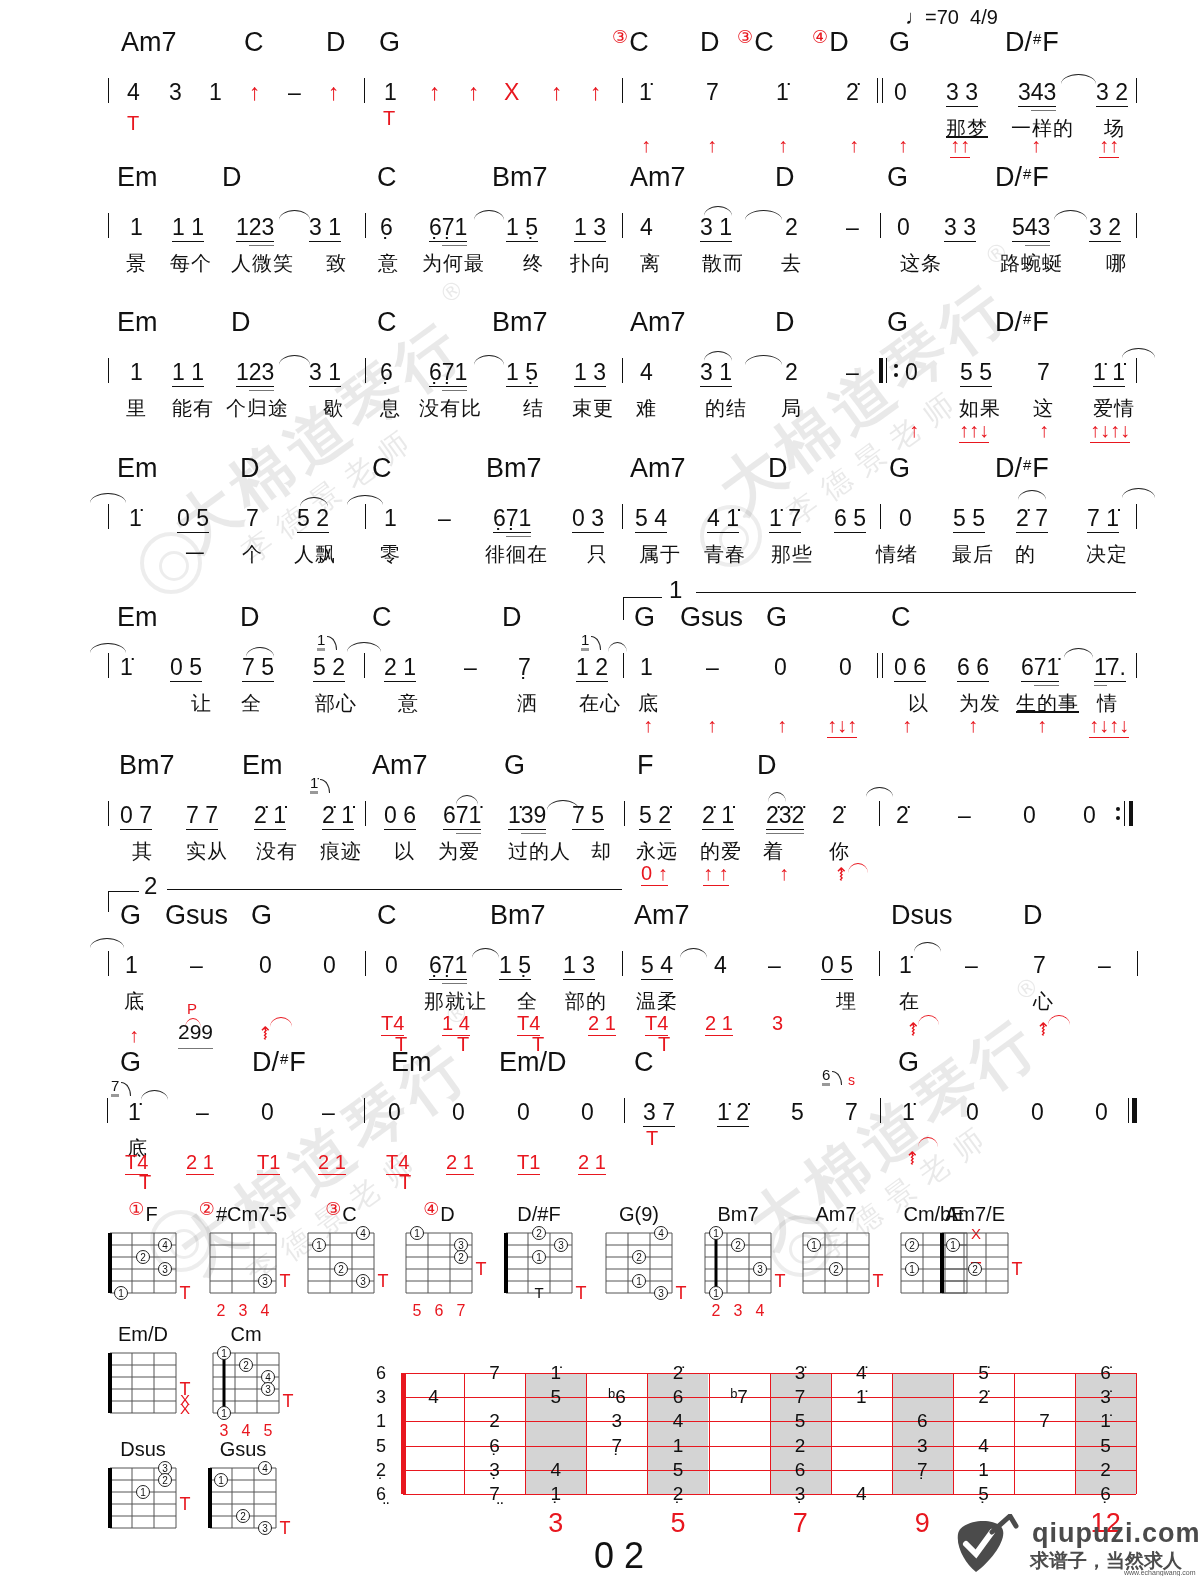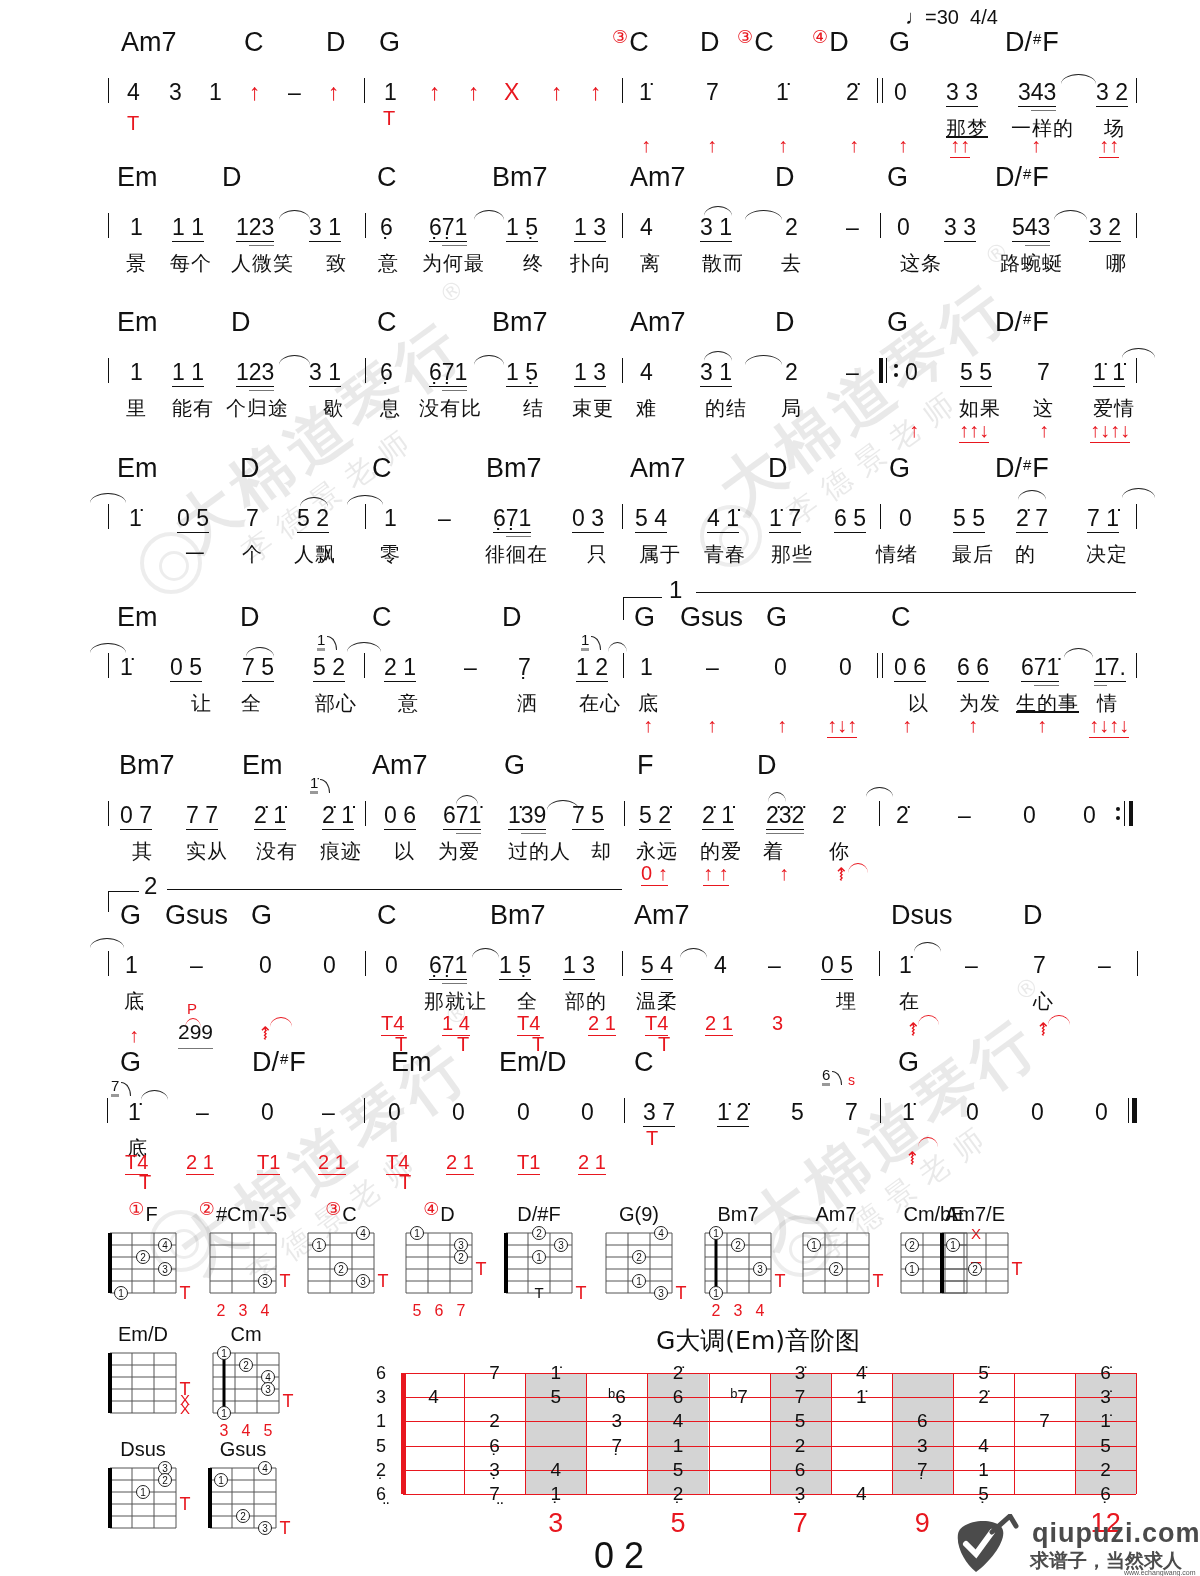--- a/index.html
+++ b/index.html
@@ -90,21 +90,21 @@
   <div class="wm" style="left:735px;top:1095px;">
     <span class="b">大棉道琴行</span>
     <span class="t">李德景老师</span>
     <span class="r">®</span>
   </div>
   <div class="wmc" style="left:140px;top:532px;"></div>
   <div class="wmc" style="left:150px;top:1210px;"></div>
   <div class="wmc" style="left:700px;top:505px;"></div>
   <div class="wmc" style="left:770px;top:1215px;"></div>
 
-  <div id="tempo">♩=30  4/4</div>
+  <div id="tempo">♩=70  4/9</div>
 
   <div class="sys" style="top:26px;">
       <div class="ch" style="left: 121px;"><span>Am7</span></div>
       <div class="ch" style="left: 244px;"><span>C</span></div>
       <div class="ch" style="left: 326px;"><span>D</span></div>
       <div class="ch" style="left: 379px;"><span>G</span></div>
       <div class="ch" style="left: 612px;"><span class="circ">③</span><span>C</span></div>
       <div class="ch" style="left: 700px;"><span>D</span></div>
       <div class="ch" style="left: 737px;"><span class="circ">③</span><span>C</span></div>
       <div class="ch" style="left: 812px;"><span class="circ">④</span><span>D</span></div>
@@ -974,21 +974,20 @@
             <g>
               <circle cx="55" cy="60" r="6.5" fill="#fff" stroke="#222" stroke-width="1"></circle>
               <text x="55" y="63.6" font-size="10" text-anchor="middle" font-family="Liberation Sans, sans-serif" fill="#111">3</text>
             </g>
             <text x="75" y="66" font-size="18" text-anchor="middle" font-family="Liberation Sans, sans-serif" fill="#e8171f">T</text>
           </svg>
         </div>
       </div>
     </div>
 
-  <div class="sc-title">G大调(Em)音阶图</div>
   <div id="scale-grid" style="position:absolute;left:0;top:0;">
       <div class="shade" style="left: 525.2px; top: 1373px; width: 61.1px; height: 121px; background: rgb(212, 212, 212);"></div>
       <div class="shade" style="left: 647.4px; top: 1373px; width: 61.1px; height: 121px; background: rgb(212, 212, 212);"></div>
       <div class="shade" style="left: 769.6px; top: 1373px; width: 61.1px; height: 121px; background: rgb(212, 212, 212);"></div>
       <div class="shade" style="left: 891.8px; top: 1373px; width: 61.1px; height: 121px; background: rgb(212, 212, 212);"></div>
       <div class="shade" style="left: 1075.1px; top: 1373px; width: 61.1px; height: 121px; background: rgb(212, 212, 212);"></div>
       <div class="sline" style="left: 403px; top: 1373px; width: 733.2px;"></div>
       <div class="sline" style="left: 403px; top: 1397.2px; width: 733.2px;"></div>
       <div class="sline" style="left: 403px; top: 1421.4px; width: 733.2px;"></div>
       <div class="sline" style="left: 403px; top: 1445.6px; width: 733.2px;"></div>

